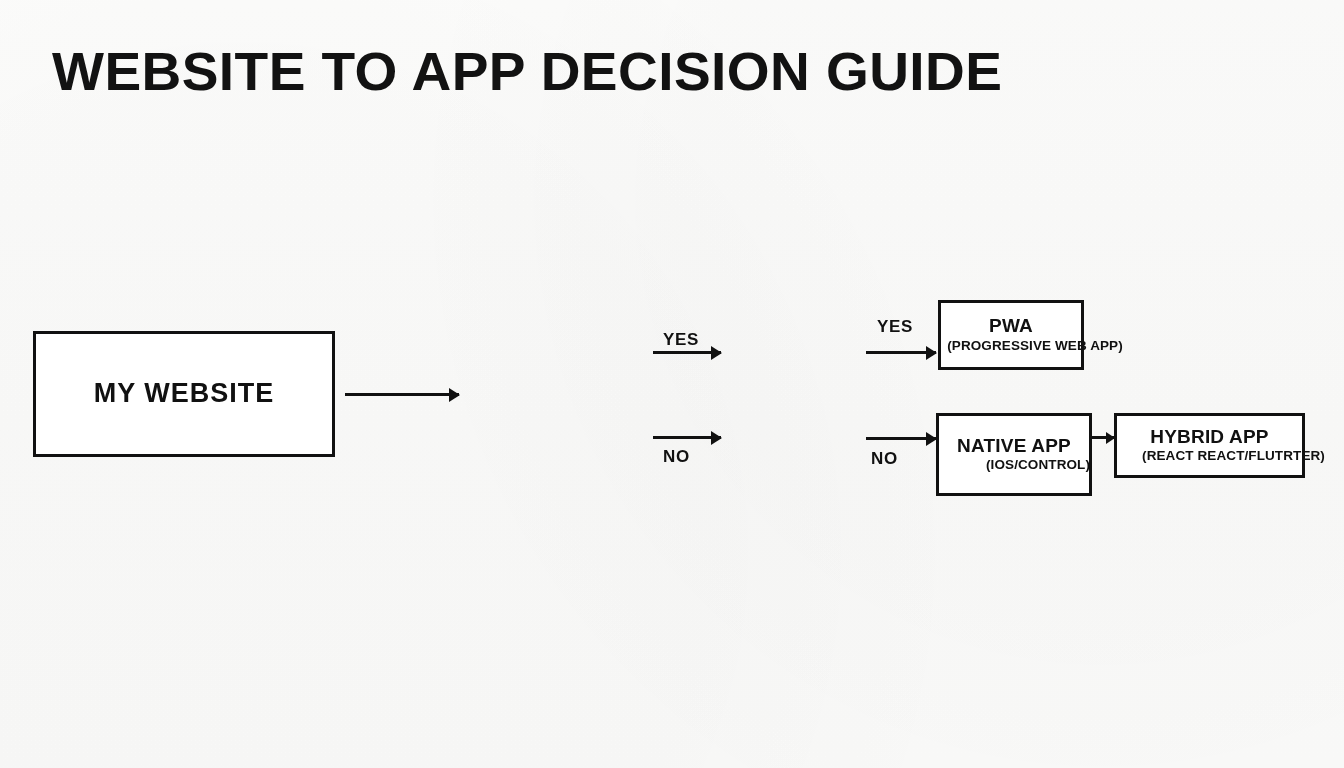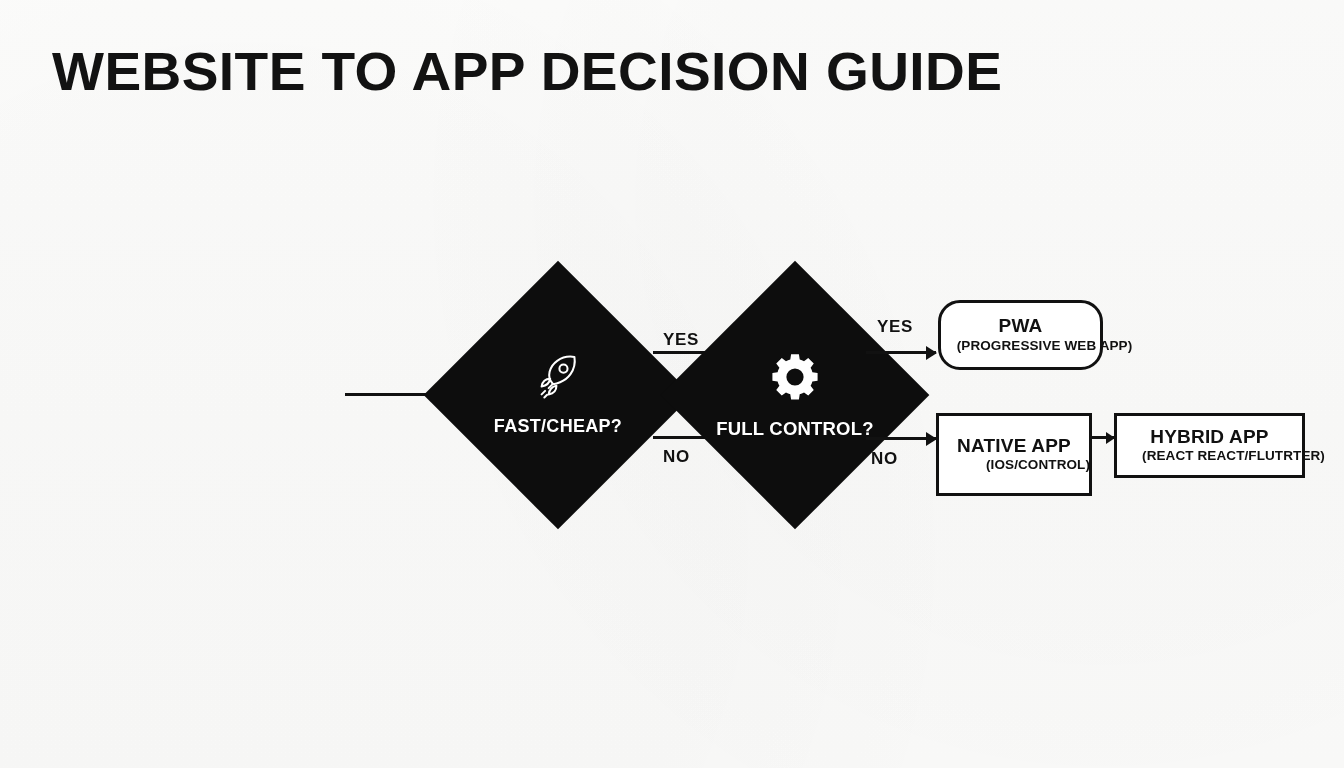--- a/index.html
+++ b/index.html
@@ -74,23 +74,22 @@
     margin-top: 2px;
     margin-left: 48px;
   }
 
   #node-website {
     left: 33px;  top: 331px;  width: 302px; height: 126px;
   }
   #node-website .node-title { font-size: 27px; letter-spacing: 1px; }
 
   #node-pwa {
-    left: 938px; top: 300px;  width: 165px; height: 70px;
+    left: 938px; top: 300px;  width: 146px; height: 70px;
     border-width: 3px;
-    border-radius: 22px;
   }
   #node-pwa .node-title { font-size: 19px; }
   #node-pwa .node-sub   { font-size: 13.5px; }
 
   #node-native {
     left: 936px; top: 413px;  width: 156px; height: 83px;
   }
   #node-native .node-title { font-size: 19px; }
   #node-native .node-sub   { font-size: 13.5px; }
 
@@ -206,66 +205,33 @@
 </style>
 </head>
 <body>
 
 <div class="canvas"></div>
 
 <div class="diagram">
 
   <div class="title">WEBSITE TO APP DECISION GUIDE</div>
 
+  <div class="node-box" id="node-website">
+    <div class="node-title">MY WEBSITE</div>
+  </div>
 
   <div class="connector" id="arrow-website-fast"></div>
 
-  <div class="decision" id="decision-fast">
-    <div class="shape"></div>
-    <div class="content">
-      <span class="glyph">
-        <svg width="50" height="50" viewBox="0 0 64 64" fill="none" stroke="#ffffff" stroke-width="2.6" stroke-linecap="round" stroke-linejoin="round">
-          <path d="M25 39 C17 31 21 17 31 10 C38 5 47 4 53 5 C54 11 53 20 48 27 C41 37 27 41 25 39 Z"></path>
-          <circle cx="39" cy="20" r="5.2"></circle>
-          <path d="M25.5 39.5 L20 45"></path>
-          <path d="M22 33 C16 33 12 37 11 43 C17 42 21 39 22 33 Z"></path>
-          <path d="M30 42 C30 48 26 52 20 53 C21 47 24 43 30 42 Z"></path>
-          <path d="M15.5 48.5 L11 53"></path>
-          <path d="M18 53.5 L14.5 57"></path>
-        </svg>
-      </span>
-      <span class="decision-label">FAST/CHEAP?</span>
-    </div>
-  </div>
 
   <div class="edge-label" id="label-fast-yes">YES</div>
   <div class="connector" id="arrow-fast-yes"></div>
 
   <div class="connector" id="arrow-fast-no"></div>
   <div class="edge-label" id="label-fast-no">NO</div>
 
-  <div class="decision" id="decision-control">
-    <div class="label-overflow">FULL CONTROL?</div>
-    <div class="shape"></div>
-    <div class="content">
-      <span class="glyph">
-        <svg width="52" height="52" viewBox="0 0 64 64">
-          <path fill="#ffffff" fill-rule="evenodd" d="
-            M27.2 4 h9.6 l1.0 6.4 a22 22 0 0 1 5.3 2.2 l5.2 -3.9 l6.8 6.8 l-3.9 5.2
-            a22 22 0 0 1 2.2 5.3 l6.4 1.0 v9.6 l-6.4 1.0 a22 22 0 0 1 -2.2 5.3
-            l3.9 5.2 l-6.8 6.8 l-5.2 -3.9 a22 22 0 0 1 -5.3 2.2 l-1.0 6.4 h-9.6
-            l-1.0 -6.4 a22 22 0 0 1 -5.3 -2.2 l-5.2 3.9 l-6.8 -6.8 l3.9 -5.2
-            a22 22 0 0 1 -2.2 -5.3 l-6.4 -1.0 v-9.6 l6.4 -1.0 a22 22 0 0 1 2.2 -5.3
-            l-3.9 -5.2 l6.8 -6.8 l5.2 3.9 a22 22 0 0 1 5.3 -2.2 z
-            M32 21.4 a10.6 10.6 0 1 0 0 21.2 a10.6 10.6 0 0 0 0 -21.2 z"></path>
-        </svg>
-      </span>
-      <span class="decision-label">FULL CONTROL?</span>
-    </div>
-  </div>
 
   <div class="edge-label" id="label-control-yes">YES</div>
   <div class="connector" id="arrow-control-yes"></div>
 
   <div class="connector" id="arrow-control-no"></div>
   <div class="edge-label" id="label-control-no">NO</div>
 
   <div class="node-box" id="node-pwa">
     <div class="node-title">PWA</div>
     <div class="node-sub">(PROGRESSIVE WEB APP)</div>

